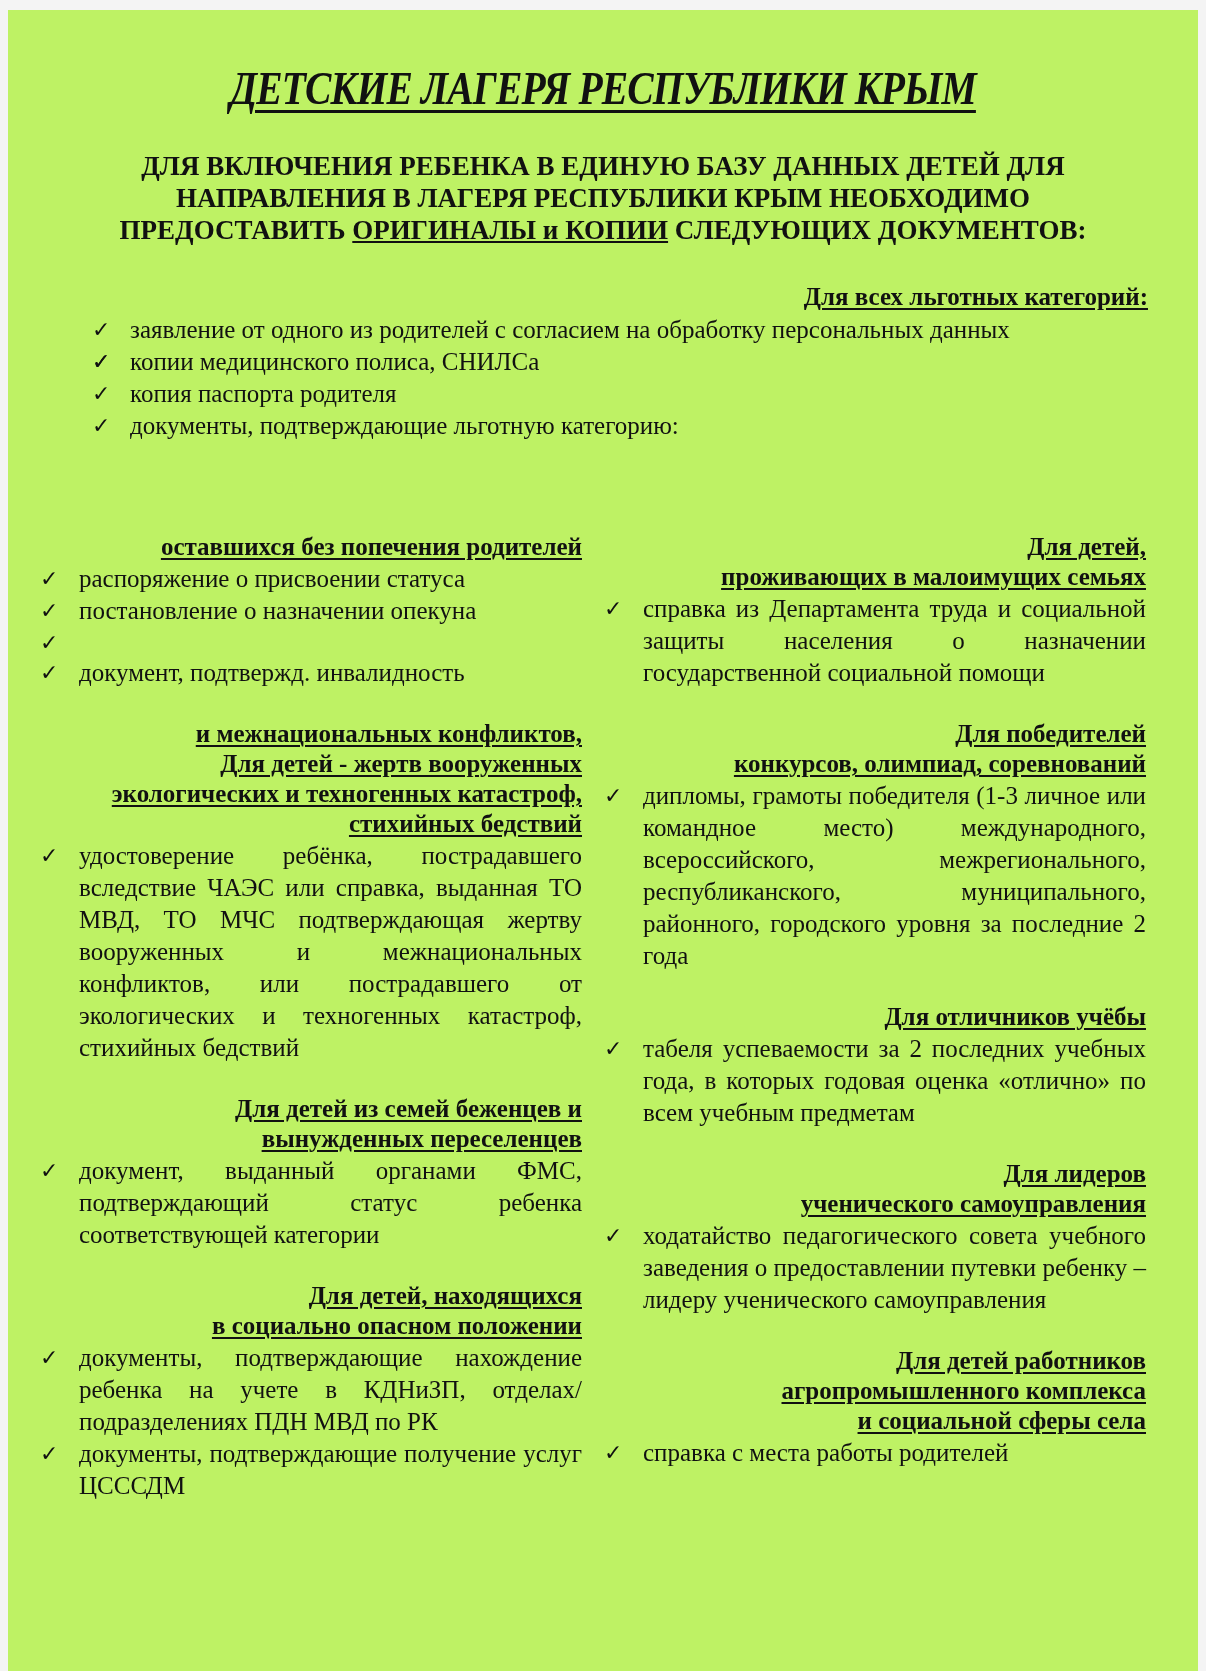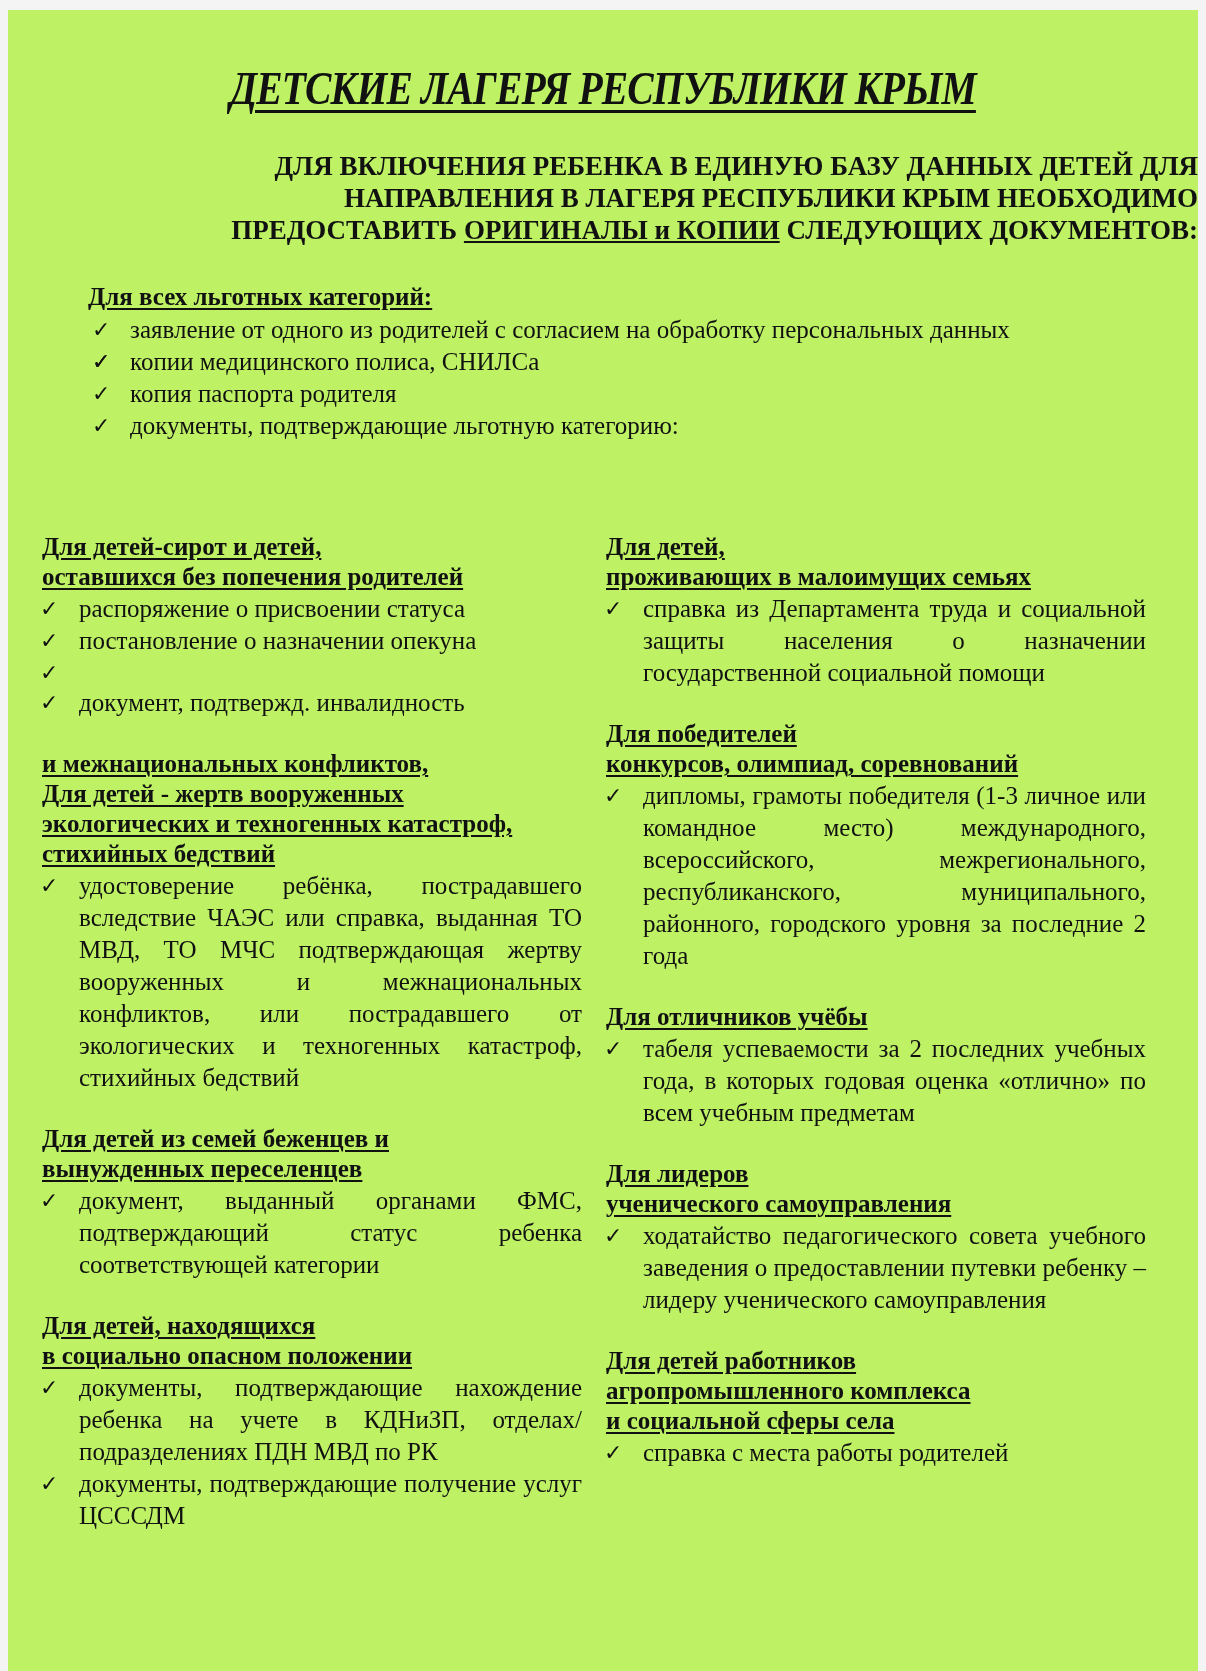--- a/index.html
+++ b/index.html
@@ -26,28 +26,28 @@
       font-style: italic;
       font-size: 46px;
       letter-spacing: -1px;
       transform: scaleX(0.86);
       transform-origin: center;
     }
     .title span { text-decoration: underline; text-decoration-thickness: 3px; text-underline-offset: 6px; }
     .subtitle {
       position: absolute;
       top: 140px; left: 0; width: 1190px;
-      text-align: right;
+      text-align: center;
       font-weight: bold;
       font-size: 27px;
       line-height: 32px;
     }
     .subtitle .u { text-decoration: underline; }
     .sec-head {
-      text-align: left;
+      text-align: right;
       font-weight: bold;
       font-size: 25px;
       line-height: 30px;
     }
     .sec-head span { text-decoration: underline; text-decoration-thickness: 2px; text-underline-offset: 3px; }
     .all-cats {
       position: absolute;
       top: 272px; left: 80px; width: 1060px;
     }
     .all-cats .sec-head { margin-bottom: 2px; }
@@ -93,21 +93,20 @@
       <li><span class="chk">✓</span><span>копии медицинского полиса, СНИЛСа</span></li>
       <li><span class="chk">✓</span><span>копия паспорта родителя</span></li>
       <li><span class="chk">✓</span><span>документы, подтверждающие льготную категорию:</span></li>
     </ul>
   </div>
 
   <div class="col" style="left:34px; top:522px;">
 
     <div class="block">
       <div class="sec-head">
-        <div><span>Для детей-сирот и детей,</span></div>
         <div><span>оставшихся без попечения родителей</span></div>
       </div>
       <ul>
         <li><span class="chk">✓</span><span>распоряжение о присвоении статуса</span></li>
         <li><span class="chk">✓</span><span>постановление о назначении опекуна</span></li>
         <li><span class="chk">✓</span></li>
       </ul>
     </div>
 
     <div class="block">

